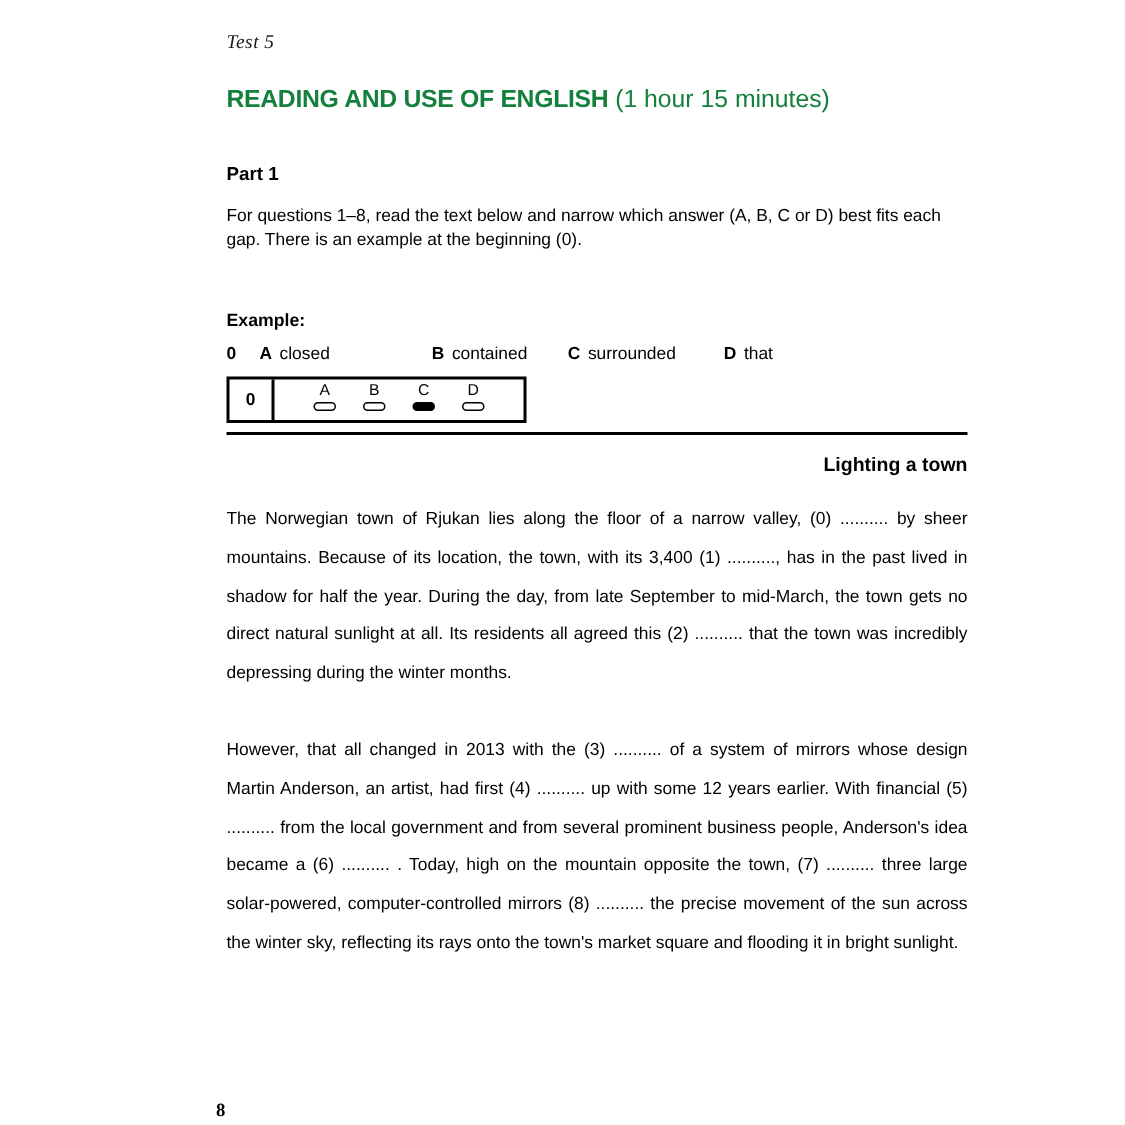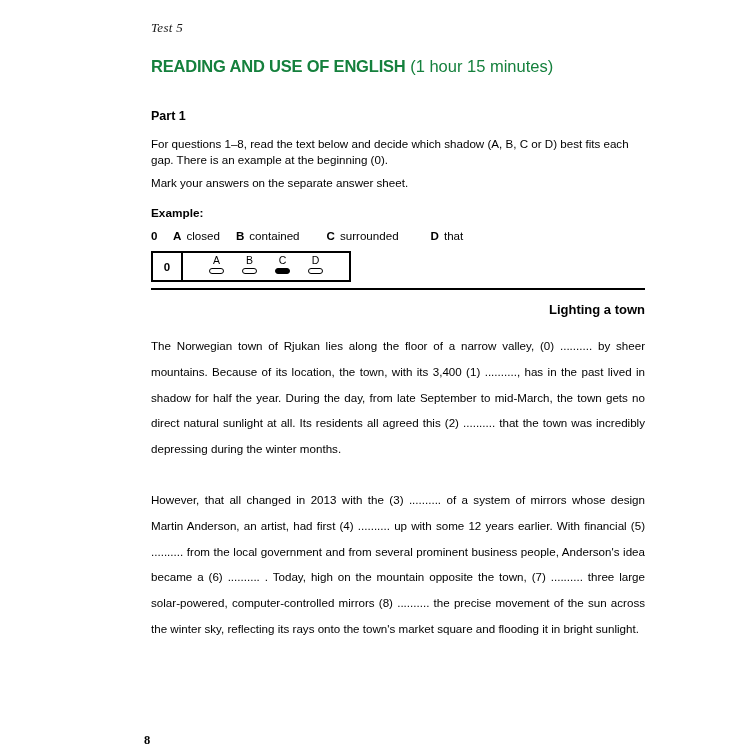--- a/index.html
+++ b/index.html
@@ -104,22 +104,22 @@
     display: inline-block;
     width: 22px;
   }
   .options-row .opt {
     display: inline-block;
   }
   .options-row .opt .letter {
     font-weight: bold;
     margin-right: 5px;
   }
-  .opt-a { margin-right: 16px; }
-  .opt-b { margin-right: 27px; }
+  .opt-a { margin-right: 36px; }
+  .opt-b { margin-right: 27px; margin-left: 32px; }
   .opt-c { margin-right: 32px; }
 
   
   .answer-grid {
     position: absolute;
     left: 137px;
     top: 251px;
     width: 200px;
     height: 31px;
     border: 2px solid #000;
@@ -221,26 +221,23 @@
 
   <div class="running-head">Test 5</div>
 
   <div class="paper-title">
     <span class="strong">READING AND USE OF ENGLISH</span><span class="light"> (1 hour 15 minutes)</span>
   </div>
 
   <div class="part-label">Part 1</div>
 
   <div class="instructions">
-    <p><span>For questions </span><b>1–8</b><span>, read the text below and decide which shadow (</span><b>A</b><span>, </span><b>B</b><span>, </span><b>C</b><span> or </span><b>D</b><span>) best fits each gap. There is an example at the beginning </span><b>(0)</b><span>.</span></p>
-  </div>
-
-  <div class="mark-line">
-    <span>Mark your answers </span><b>on the separate answer sheet.</b>
-  </div>
+    <p><span>For questions </span><b>1–8</b><span>, read the text below and narrow which answer (</span><b>A</b><span>, </span><b>B</b><span>, </span><b>C</b><span> or </span><b>D</b><span>) best fits each gap. There is an example at the beginning </span><b>(0)</b><span>.</span></p>
+  </div>
+
 
   <div class="example-label">Example:</div>
 
   <div class="options-row">
     <span class="qnum">0</span><span class="opt opt-a"><span class="letter">A</span><span>closed</span></span><span class="opt opt-b"><span class="letter">B</span><span>contained</span></span><span class="opt opt-c"><span class="letter">C</span><span>surrounded</span></span><span class="opt"><span class="letter">D</span><span>that</span></span>
   </div>
 
   <div class="answer-grid">
     <div class="ag-qcell">0</div>
     <div class="ag-bubbles">

